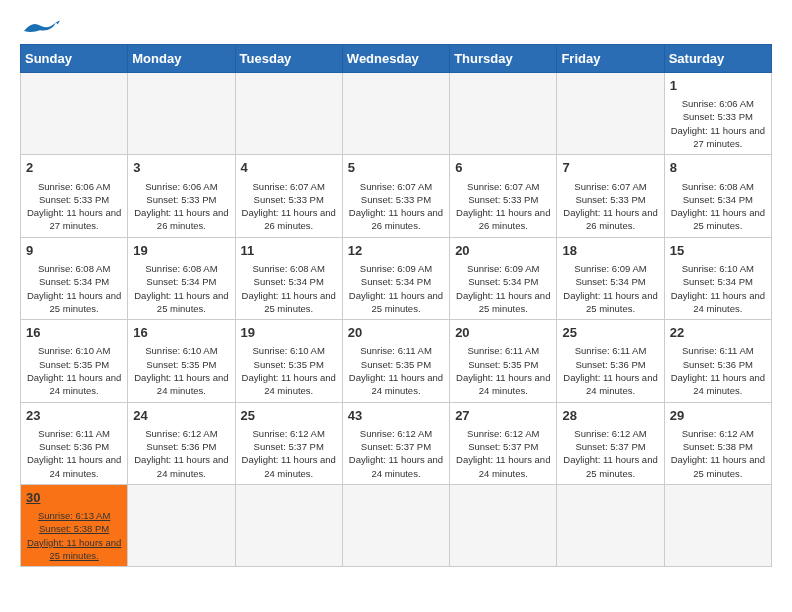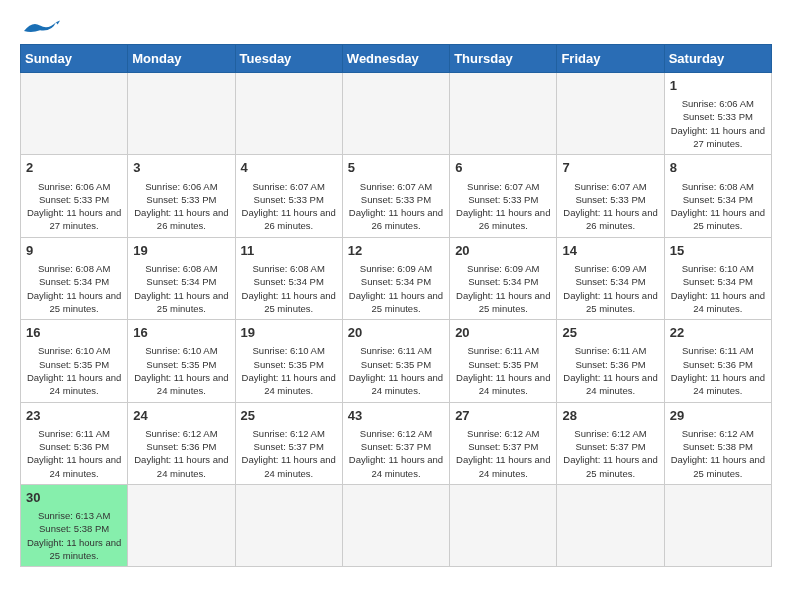--- a/index.html
+++ b/index.html
@@ -77,21 +77,22 @@
     .day-info {
       font-size: 9.5px;
       color: #333;
       line-height: 1.4;
       text-align: center;
     }
     .last-row td {
       background: #f5f5f5;
     }
     .last-row td.has-data {
-      background: #86efac;
+      background: #f97316;
+      text-decoration: underline;
     }
   </style>
 </head>
 <body>
 
 <div class="header-section">
   <div class="logo">
     <div style="display:flex; align-items:center; gap:2px;">
       <span style="font-size:22px; font-weight:bold; color:#333;"></span>
         <span style="font-size:22px; font-weight:bold; color:#1a6fb5;"></span>
@@ -177,21 +178,21 @@
         </td>
         <td>
           <span class="day-number">12</span>
           <div class="day-info">Sunrise: 6:09 AM<br>Sunset: 5:34 PM<br>Daylight: 11 hours and 25 minutes.</div>
         </td>
         <td>
           <span class="day-number">20</span>
           <div class="day-info">Sunrise: 6:09 AM<br>Sunset: 5:34 PM<br>Daylight: 11 hours and 25 minutes.</div>
         </td>
         <td>
-          <span class="day-number">14</span>
+          <span class="day-number">18</span>
           <div class="day-info">Sunrise: 6:09 AM<br>Sunset: 5:34 PM<br>Daylight: 11 hours and 25 minutes.</div>
         </td>
         <td>
           <span class="day-number">15</span>
           <div class="day-info">Sunrise: 6:10 AM<br>Sunset: 5:34 PM<br>Daylight: 11 hours and 24 minutes.</div>
         </td>
       </tr>
       <tr>
         <td>
           <span class="day-number">16</span>

